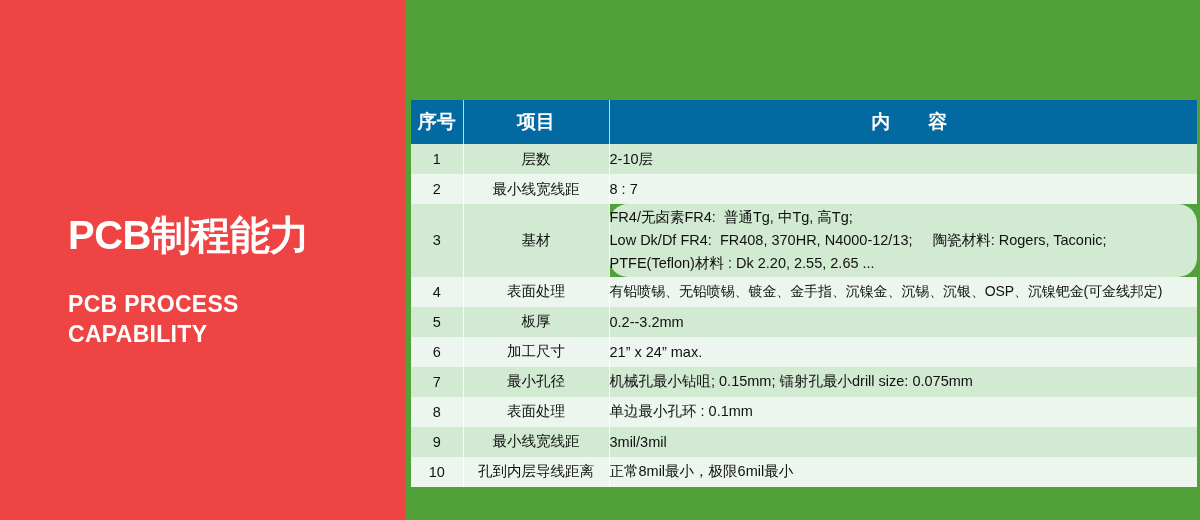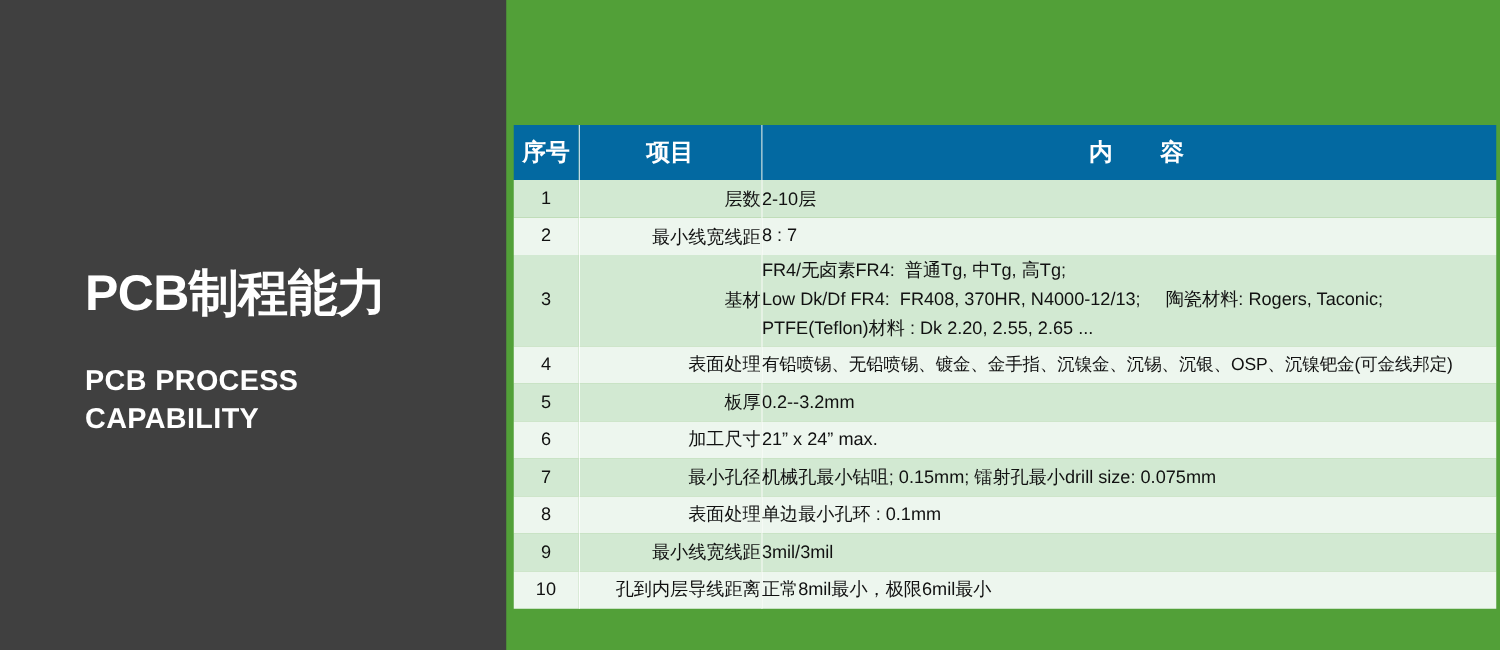--- a/index.html
+++ b/index.html
@@ -11,21 +11,21 @@
   #page {
     position: relative;
     width: 1200px; height: 520px;
     background: #52A038;
   }
   
   #left-panel {
     position: absolute;
     left: 0; top: 0;
     width: 405px; height: 520px;
-    background: #404040;
+    background: #ef4444;
   }
   #title-block {
     position: absolute;
     left: 68px;
     top: 214px;
     width: 330px;
   }
   #main-title {
     color: #ffffff;
     font-size: 40px;
@@ -77,31 +77,31 @@
     color: #111111;
     border-right: 1px solid rgba(255,255,255,0.85);
     vertical-align: middle;
     padding: 0;
   }
   table.spec tbody td.last { border-right: none; }
   table.spec tbody tr.odd  td { background: #D2E9D2; }
   table.spec tbody tr.even td { background: #EDF6EE; }
 
   td.cell-no   { text-align: center; font-size: 15px; }
-  td.cell-item { padding-left: 17px; text-align: right; }
+  td.cell-item { padding-left: 17px; text-align: center; }
   td.cell-cont { padding-left: 18px; padding-right: 4px; text-align: left; }
   td.cell-cont .lines { line-height: 1.58; }
   td.cell-cont .lines div { white-space: pre; }
 
   tr.r1 td, tr.r2 td { height: 30px; }
   tr.r3 td { height: 64px; }
   tr.r4 td, tr.r5 td, tr.r6 td, tr.r7 td,
   tr.r8 td, tr.r9 td, tr.r10 td { height: 30px; }
 
-  tr.r3 td.cell-cont { padding-top: 2px; padding-bottom: 2px; }
+  tr.r3 td.cell-cont { padding-top: 2px; padding-bottom: 2px; border-radius: 19px; }
   td.cell-cont.nowrap-tight { font-size: 14px; letter-spacing: -0.1px; }
 </style>
 </head>
 <body>
 
 <div id="page">
 
   <div id="left-panel">
     <div id="title-block">
       <div id="main-title">PCB制程能力</div>

